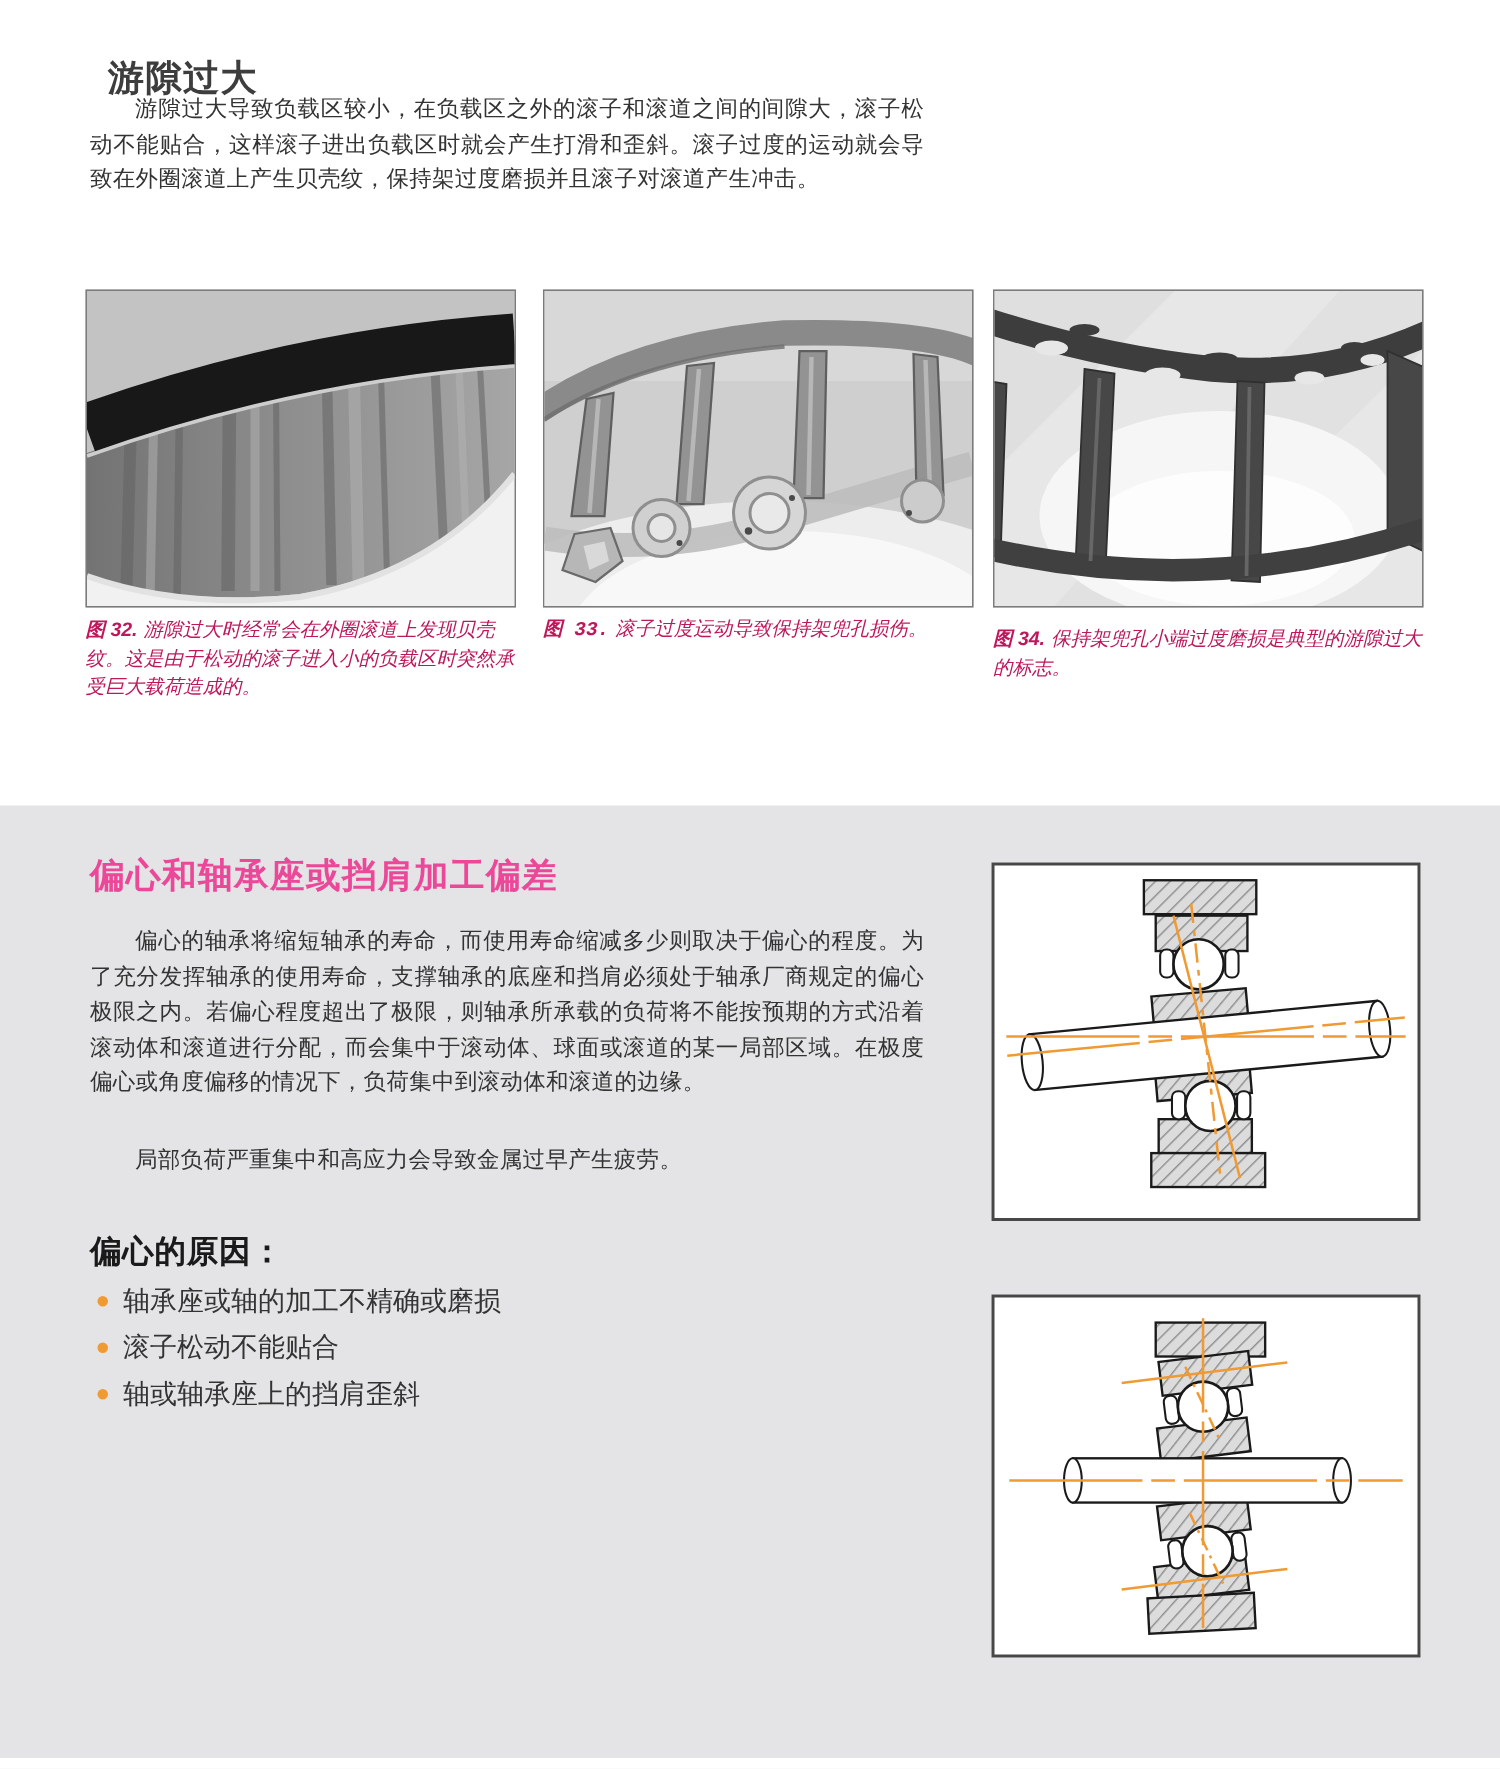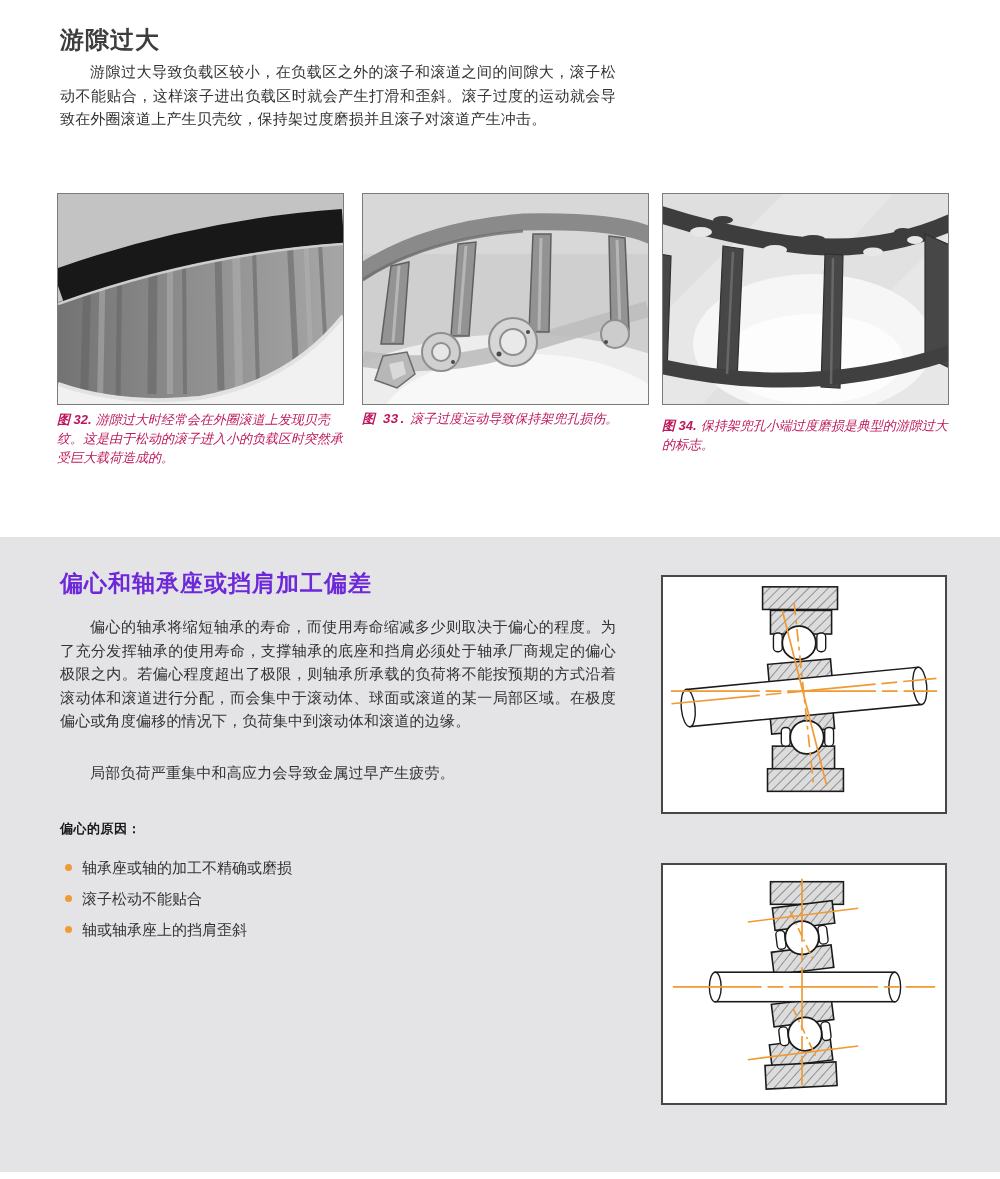--- a/index.html
+++ b/index.html
@@ -2,23 +2,23 @@
 <html><head>
 <meta charset="utf-8">
 <style>
   html,body { margin:0; padding:0; background:#ffffff; }
   .page {
     position:relative; width:1000px; height:1179px; background:#ffffff;
     font-family:"Liberation Sans", sans-serif; overflow:hidden;
   }
   .sec2-bg { position:absolute; left:0; top:537px; width:1000px; height:635px; background:#e4e4e6; }
 
-  .h1 { position:absolute; left:60px; top:24px; margin:0; font-size:24px; font-weight:bold; color:#3d3d3d; letter-spacing:1px; }
-  .h2 { position:absolute; left:60px; top:568px; margin:0; font-size:23px; font-weight:bold; color:#6d28d9; letter-spacing:1px; }
-  .h3 { position:absolute; left:60px; top:820px; margin:0; font-size:13px; font-weight:bold; color:#1a1a1a; letter-spacing:0.5px; }
+  .h1 { position:absolute; left:60px; top:24px; margin:12px; font-size:24px; font-weight:bold; color:#3d3d3d; letter-spacing:1px; }
+  .h2 { position:absolute; left:60px; top:568px; margin:0; font-size:23px; font-weight:bold; color:#ec4899; letter-spacing:1px; }
+  .h3 { position:absolute; left:60px; top:820px; margin:0; font-size:21px; font-weight:bold; color:#1a1a1a; letter-spacing:0.5px; }
 
   .body-p { position:absolute; left:60px; width:556px; margin:0; font-size:15px; line-height:23.5px;
             color:#333333; text-indent:2em; text-align:justify; letter-spacing:0.2px;font-family:Liberation Mono, monospace; }
   .p1 { top:62px; }
   .p2 { top:617px; }
   .p3 { top:763px; }
 
   .photo { position:absolute; top:193px; width:285px; height:210px; border:1px solid #7b7b7b; background:#cccccc; }
   .photo svg { display:block; }
   .ph1 { left:57px; } .ph2 { left:362px; } .ph3 { left:662px; }
@@ -28,21 +28,21 @@
   .cap1 { left:57px; top:410px; } .cap2 { left:362px; top:410px;font-family:Liberation Mono, monospace; } .cap3 { left:662px; top:416px; }
 
   .diagram-box { position:absolute; left:661px; width:286px; background:#ffffff; border:2px solid #474747; box-sizing:border-box; }
   .boxA { top:575px; height:239px; }
   .boxB { top:863px; height:242px; }
   .diagram-box svg { display:block; width:100%; height:100%; }
   .capA { left:661px; top:818px; width:280px; }
   .capB { left:661px; top:1110px; width:280px; }
 
   .causes { position:absolute; left:60px; top:857px; margin:0; padding:0; list-style:none; }
-  .causes li { position:relative; padding-left:22px; margin-bottom:10px; font-size:15px; line-height:21px; color:#333333; }
+  .causes li { position:relative; padding-left:22px; margin-bottom:10px; font-size:18px; line-height:21px; color:#333333; }
   .dot { position:absolute; left:5px; top:7px; width:7px; height:7px; border-radius:50%; background:#ef9a33; }
 </style>
 </head>
 <body>
 
 <div class="page">
 
   <h1 class="h1">游隙过大</h1>
   <p class="body-p p1">游隙过大导致负载区较小，在负载区之外的滚子和滚道之间的间隙大，滚子松动不能贴合，这样滚子进出负载区时就会产生打滑和歪斜。滚子过度的运动就会导致在外圈滚道上产生贝壳纹，保持架过度磨损并且滚子对滚道产生冲击。</p>
 

